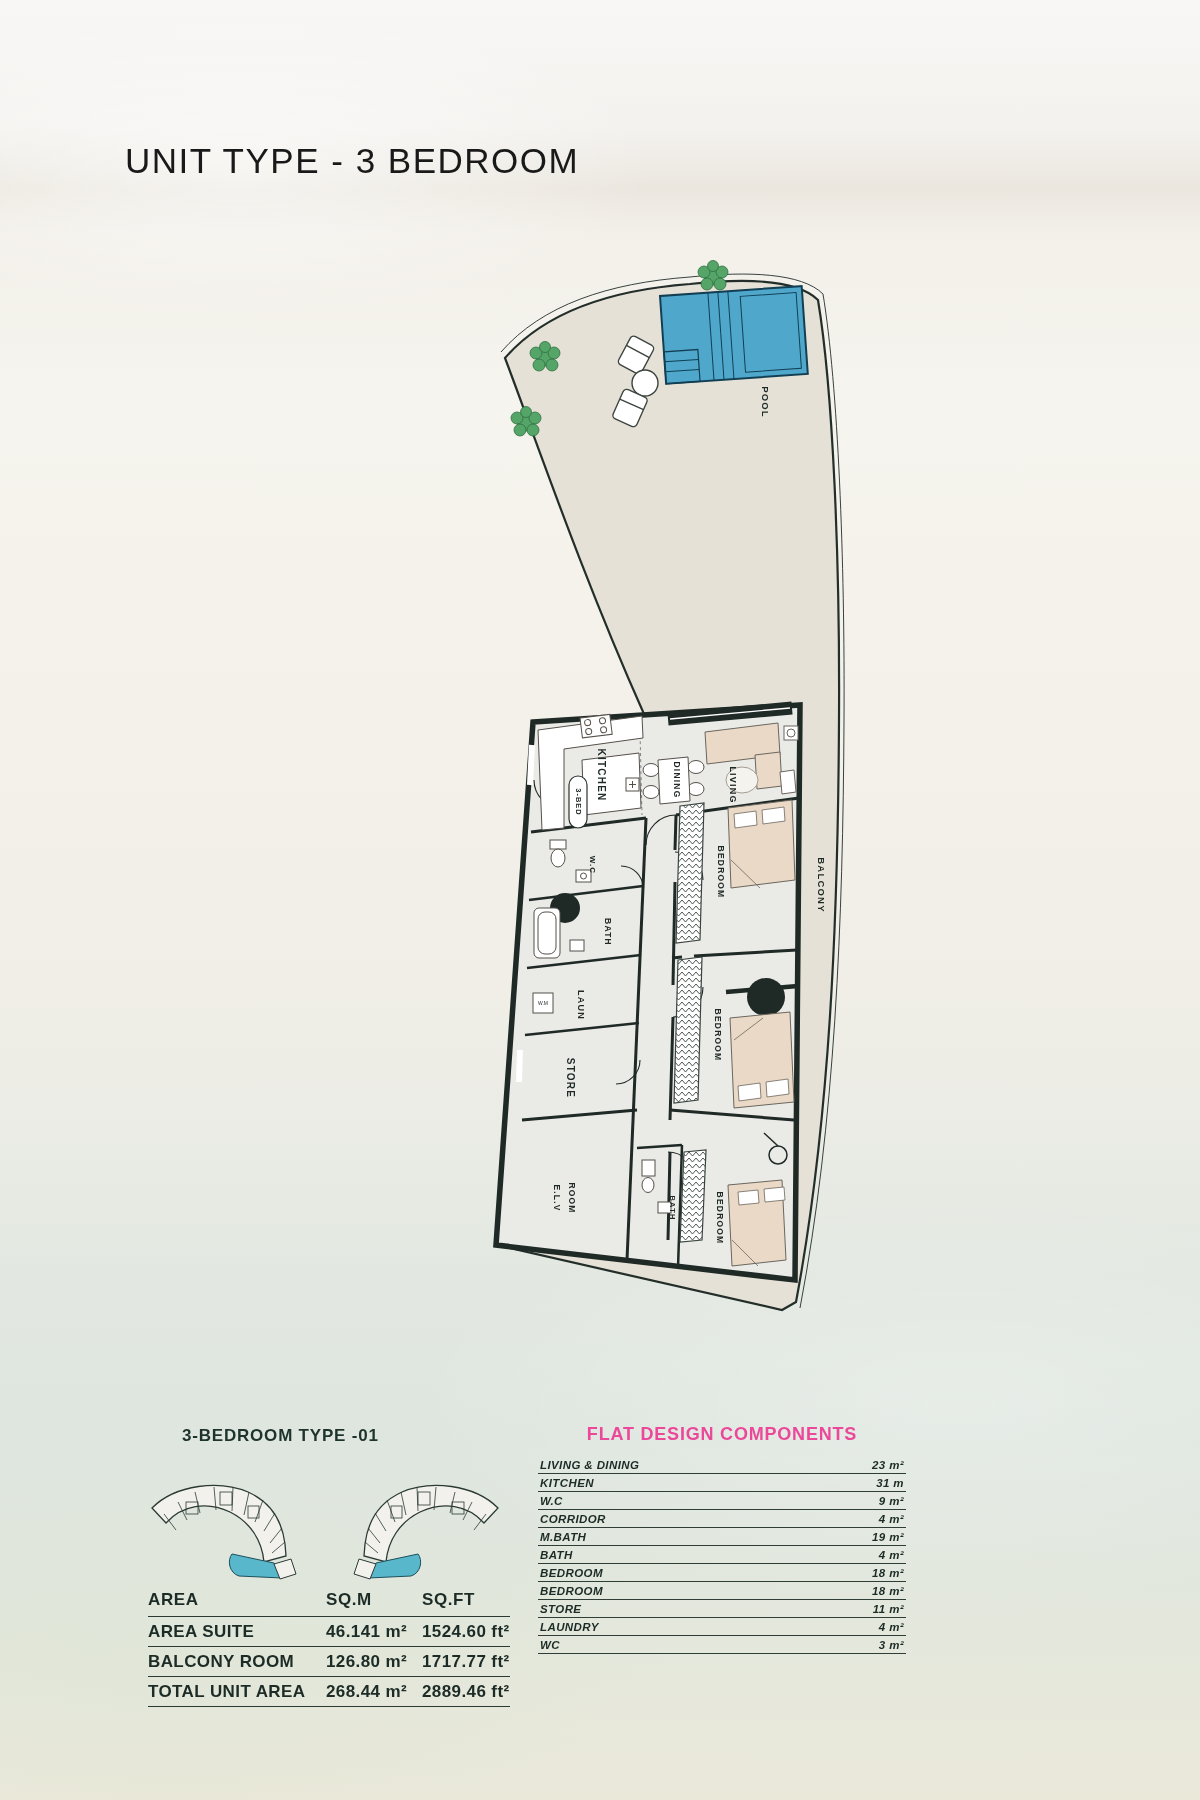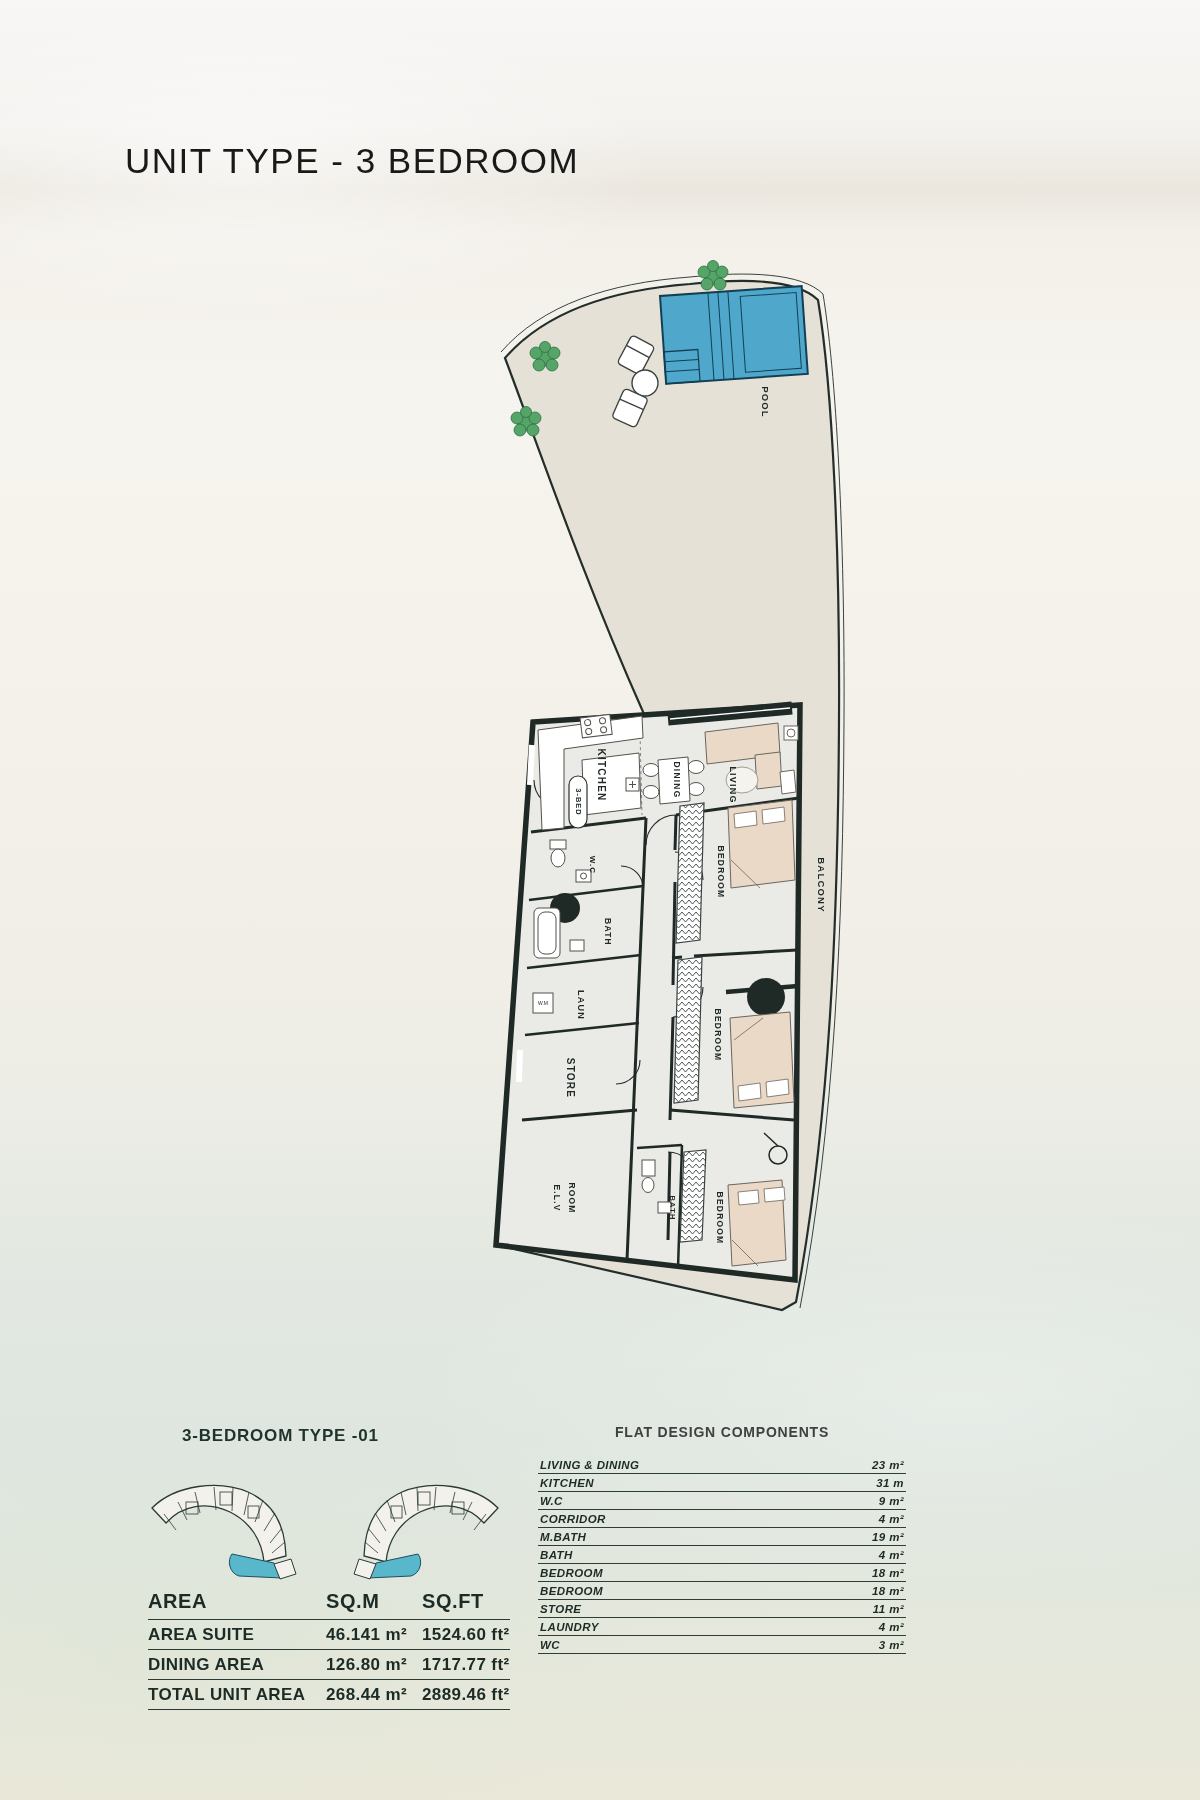--- a/index.html
+++ b/index.html
@@ -18,23 +18,23 @@
       radial-gradient(700px 260px at 15% 92%, rgba(210,225,205,.25), rgba(255,255,255,0) 70%);}
   .page-title{position:absolute;left:125px;top:118px;font-size:35px;font-weight:300;
     letter-spacing:1.5px;color:#191919;white-space:nowrap;}
   .plan-svg{position:absolute;left:430px;top:240px;}
   .kp-heading{position:absolute;left:182px;top:1426px;font-size:17px;font-weight:600;
     letter-spacing:.8px;color:#1d332c;white-space:nowrap;}
   .kp-svg{position:absolute;left:140px;top:1478px;}
   .area-table{position:absolute;left:148px;top:1590px;width:362px;color:#1c2b26;}
   .area-row{display:grid;grid-template-columns:178px 96px 88px;align-items:baseline;
     border-bottom:1.4px solid #2a3a33;padding:5px 0 4px 0;font-size:17px;font-weight:600;letter-spacing:.4px;}
-  .area-head{font-size:20px;font-weight:700;letter-spacing:.6px;padding:0 0 6px 0;}
+  .area-head{font-size:17px;font-weight:700;letter-spacing:.6px;padding:0 0 6px 0;}
   .comp-heading{position:absolute;left:538px;top:1424px;width:368px;text-align:center;
-    font-size:14px;font-weight:700;letter-spacing:.8px;color:#404040;}
+    font-size:18px;font-weight:700;letter-spacing:.8px;color:#ec4899;}
   .comp-table{position:absolute;left:538px;top:1456px;width:368px;color:#1c2b26;}
   .comp-row{display:flex;justify-content:space-between;align-items:baseline;
     border-bottom:1px solid #2e3d36;padding:3px 2px 2px 2px;font-size:11.5px;font-weight:600;letter-spacing:.4px;font-style:italic;}
   svg text{font-family:"Liberation Sans", sans-serif;fill:#1f2926;}
   .rmlbl{font-weight:600;letter-spacing:1.2px;}
 </style>
 </head>
 <body>
 
 <div class="sheen"></div>
@@ -288,21 +288,21 @@
     <span>AREA</span>
     <span>SQ.M</span>
     <span>SQ.FT</span>
   </div>
   <div class="area-row">
     <span>AREA SUITE</span>
     <span>46.141 m²</span>
     <span>1524.60 ft²</span>
   </div>
   <div class="area-row">
-    <span>DINING AREA</span>
+    <span>BALCONY ROOM</span>
     <span>126.80  m²</span>
     <span>1717.77 ft²</span>
   </div>
   <div class="area-row">
     <span>TOTAL UNIT AREA</span>
     <span>268.44 m²</span>
     <span>2889.46 ft²</span>
   </div>
 </div>
 

